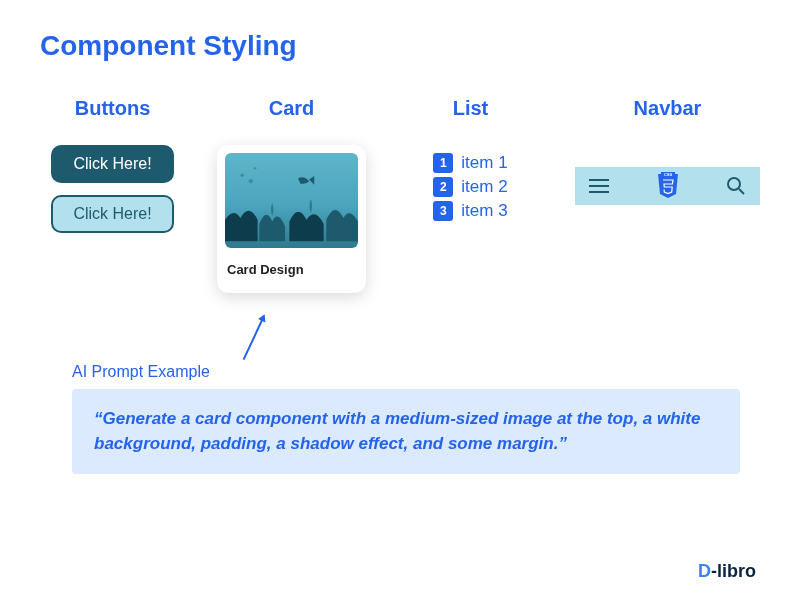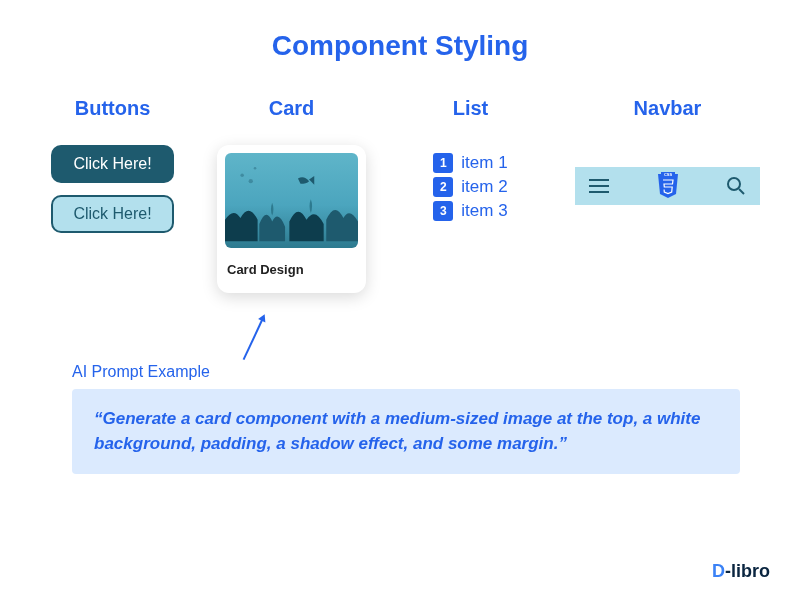--- a/index.html
+++ b/index.html
@@ -5,21 +5,21 @@
     * { margin: 0; padding: 0; box-sizing: border-box; }
     body {
       width: 800px;
       height: 600px;
       font-family: -apple-system, BlinkMacSystemFont, 'Segoe UI', Arial, sans-serif;
       background: #fff;
       padding: 30px 40px;
       position: relative;
     }
     .title {
-      text-align: center;
+      text-align: left;
       color: #2563eb;
       font-size: 28px;
       font-weight: 700;
       margin-bottom: 35px;
     }
     .columns {
       display: flex;
       justify-content: flex-end;
       gap: 32px;
       margin-bottom: 20px;
@@ -170,21 +170,21 @@
       color: #2563eb;
       font-size: 17px;
       font-weight: 700;
       font-style: italic;
       line-height: 1.45;
     }
     
     .logo {
       position: absolute;
       bottom: 18px;
-      right: 30px;
+      right: 44px;
       font-size: 18px;
       font-weight: 700;
       color: #0a2540;
     }
     .logo-d {
       color: #3b82f6;
     }
   </style>
 </head>
 <body>

